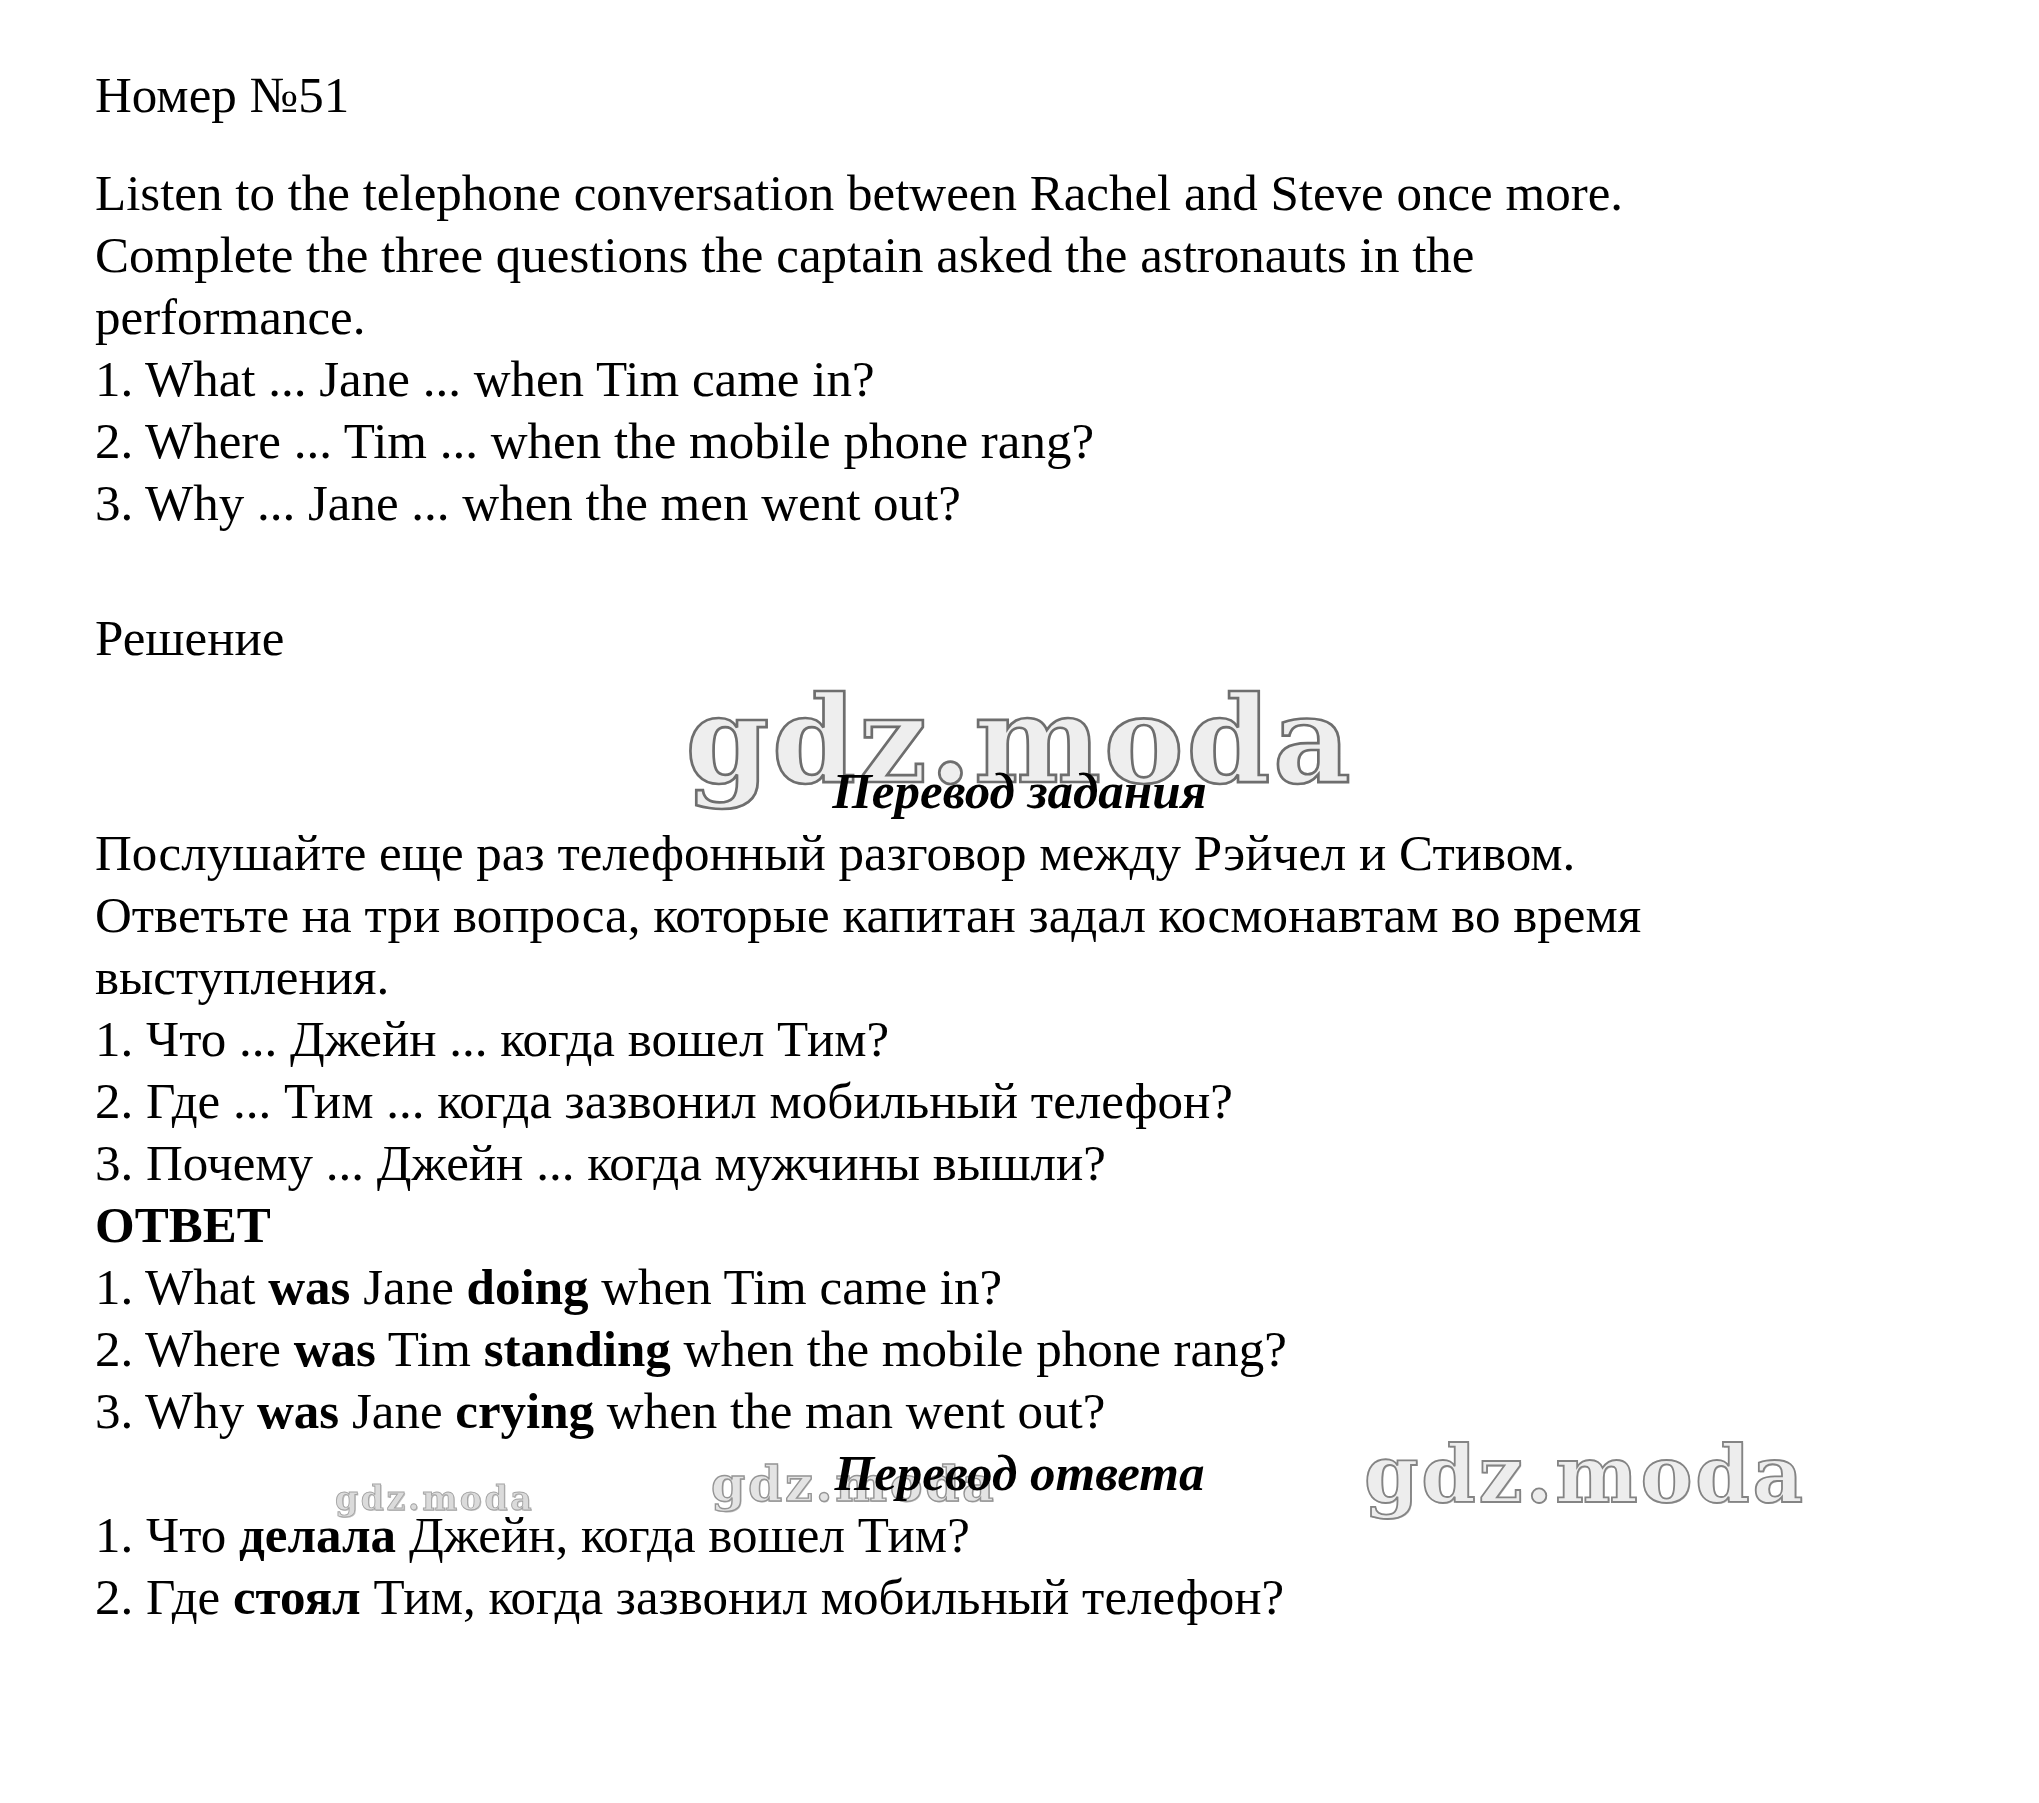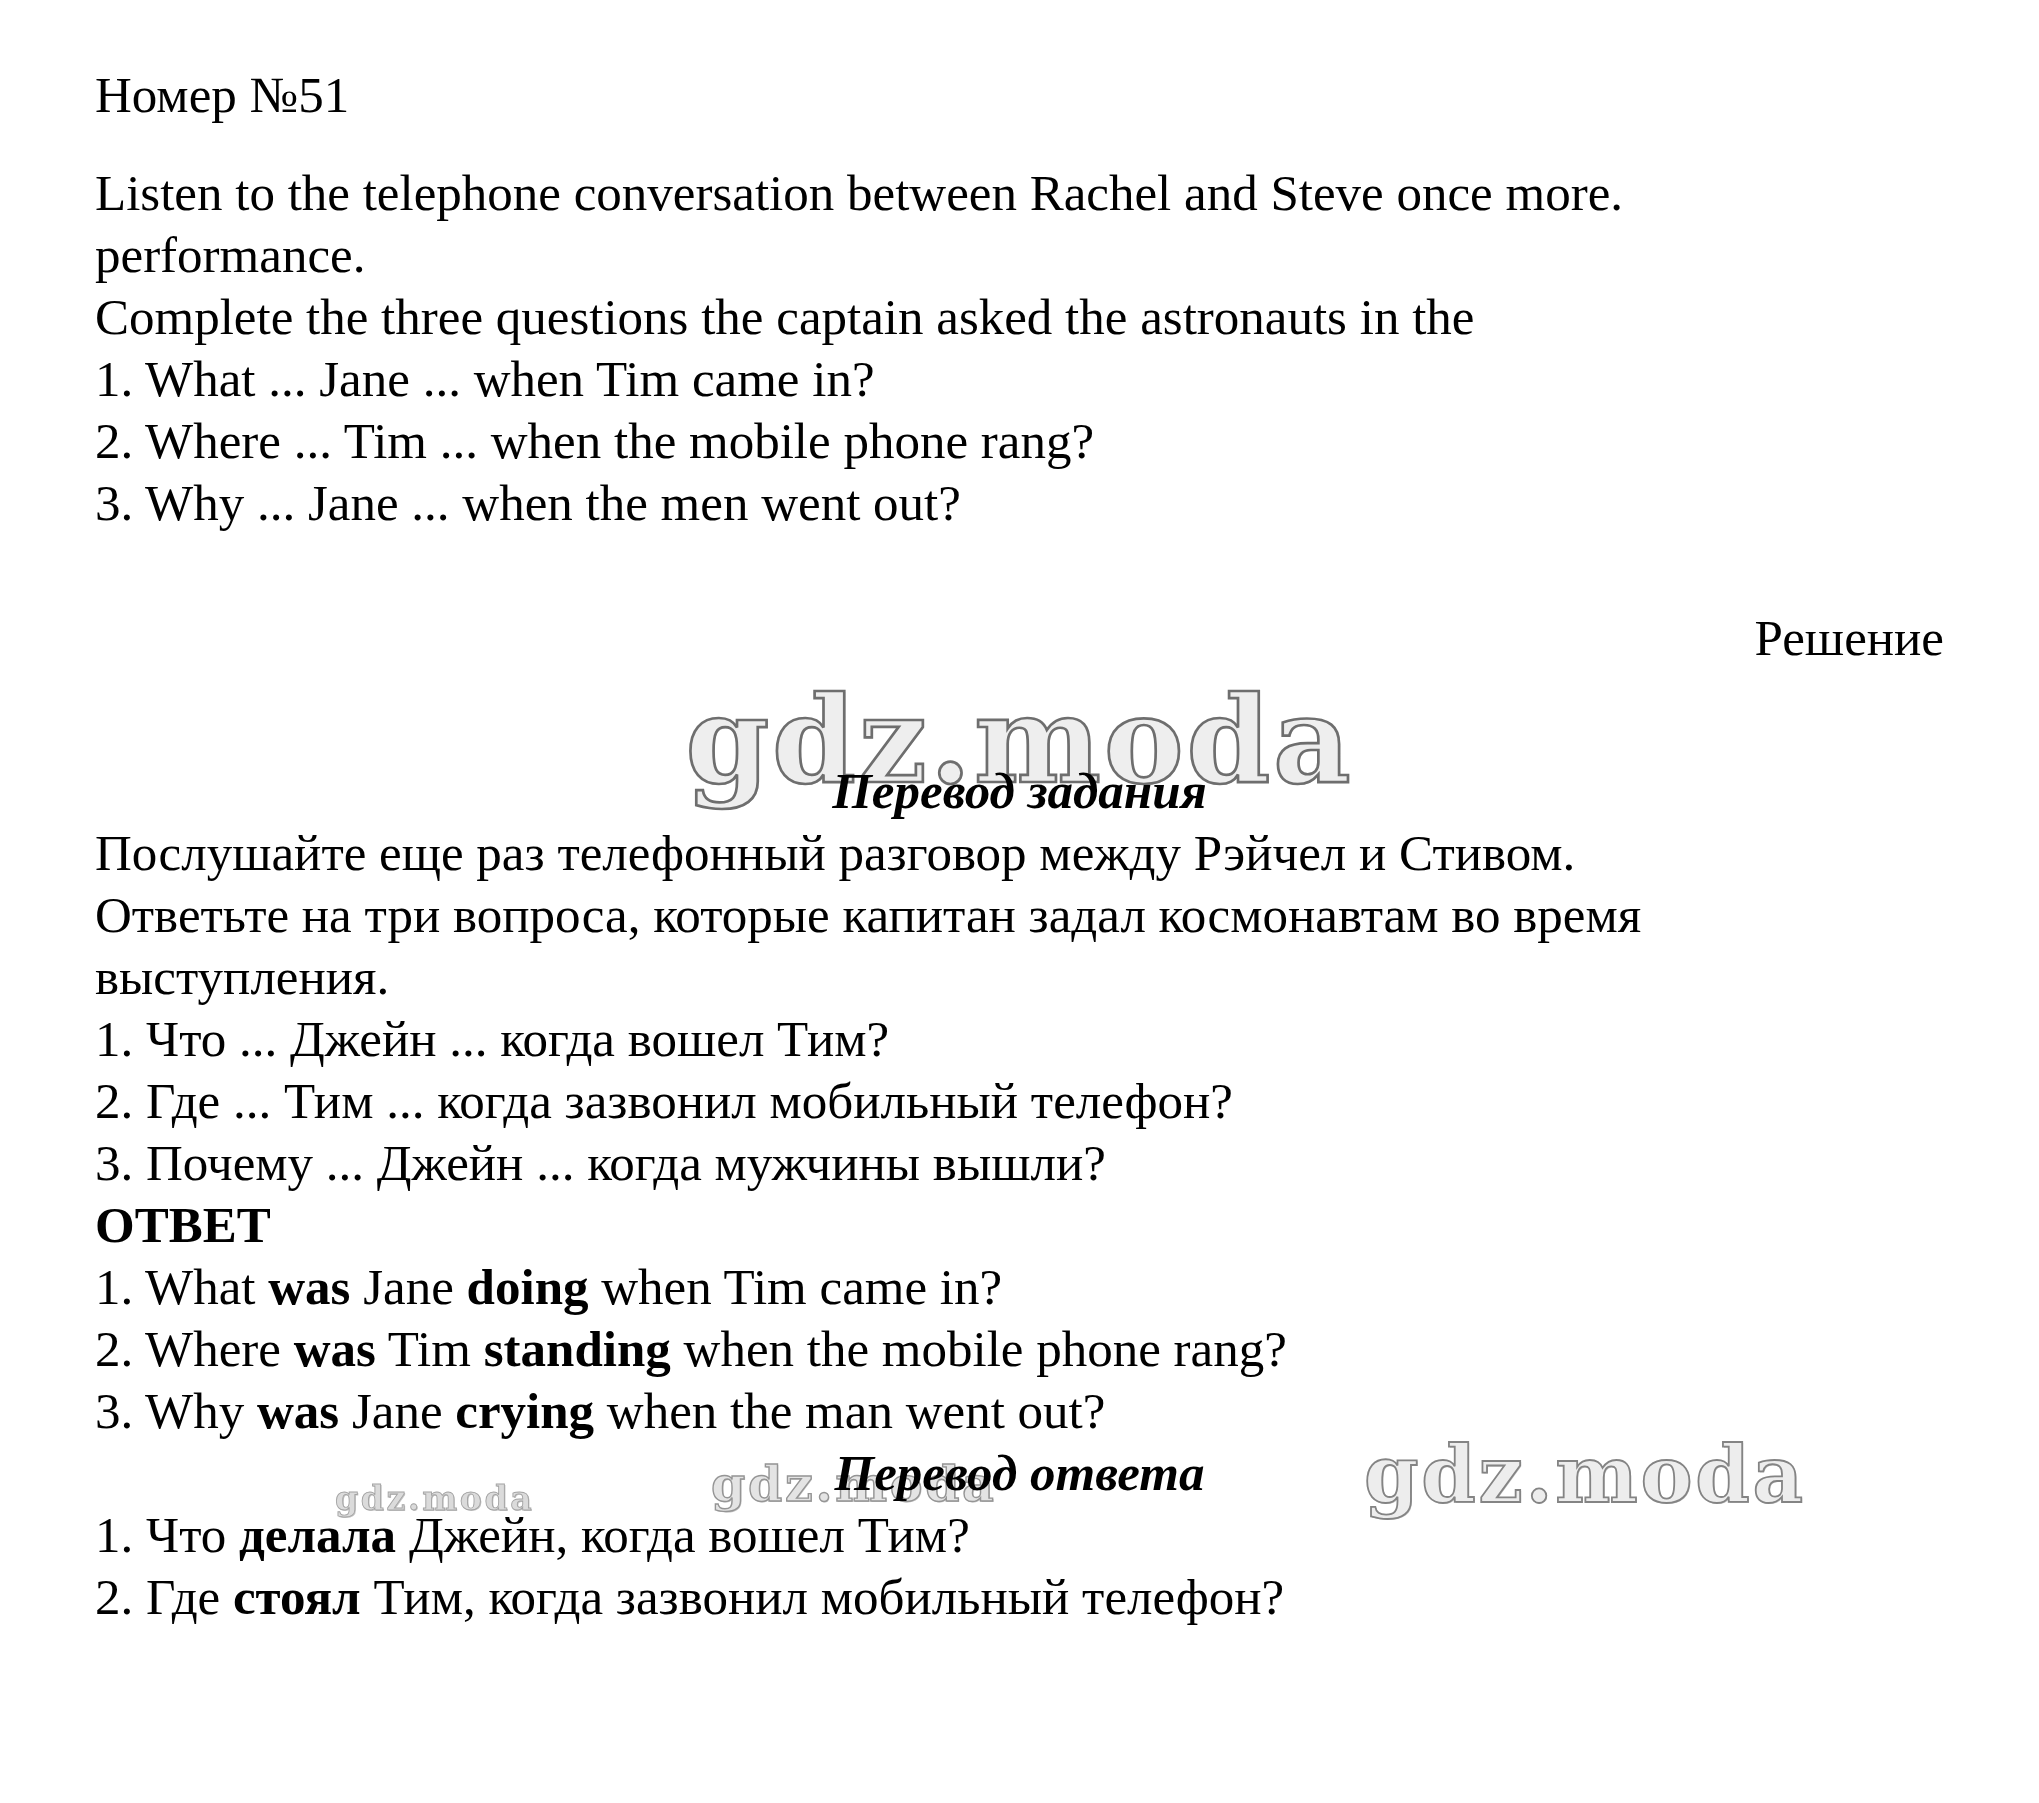--- a/index.html
+++ b/index.html
@@ -24,21 +24,21 @@
     padding: 64px 95px 0 95px;
   }
   .line {
     white-space: nowrap;
   }
   .title {
     text-align: left;
     margin-bottom: 36px;
   }
   .centered {
-    text-align: right;
+    text-align: left;
   }
   .solution-heading {
     margin-top: 73px;
     margin-bottom: 91px;
   }
   .heading-bold-italic {
     font-weight: bold;
     font-style: italic;
     text-align: center;
   }
@@ -97,22 +97,22 @@
   <div class="watermark wm-small">gdz.moda</div>
   <div class="watermark wm-mid">gdz.moda</div>
   <div class="watermark wm-large">gdz.moda</div>
 
   <div class="content">
 
     <div class="line title">Номер №51</div>
 
     <div>
       <div class="line">Listen to the telephone conversation between Rachel and Steve once more.</div>
+      <div class="line">Complete the three questions the captain asked the astronauts in the</div>
       <div class="line">performance.</div>
-      <div class="line">Complete the three questions the captain asked the astronauts in the</div>
       <div class="line">1. What ... Jane ... when Tim came in?</div>
       <div class="line">2. Where ... Tim ... when the mobile phone rang?</div>
       <div class="line">3. Why ... Jane ... when the men went out?</div>
     </div>
 
     <div class="line centered solution-heading">Решение</div>
 
     <div>
       <div class="line heading-bold-italic">Перевод задания</div>
       <div class="line">Послушайте еще раз телефонный разговор между Рэйчел и Стивом.</div>

